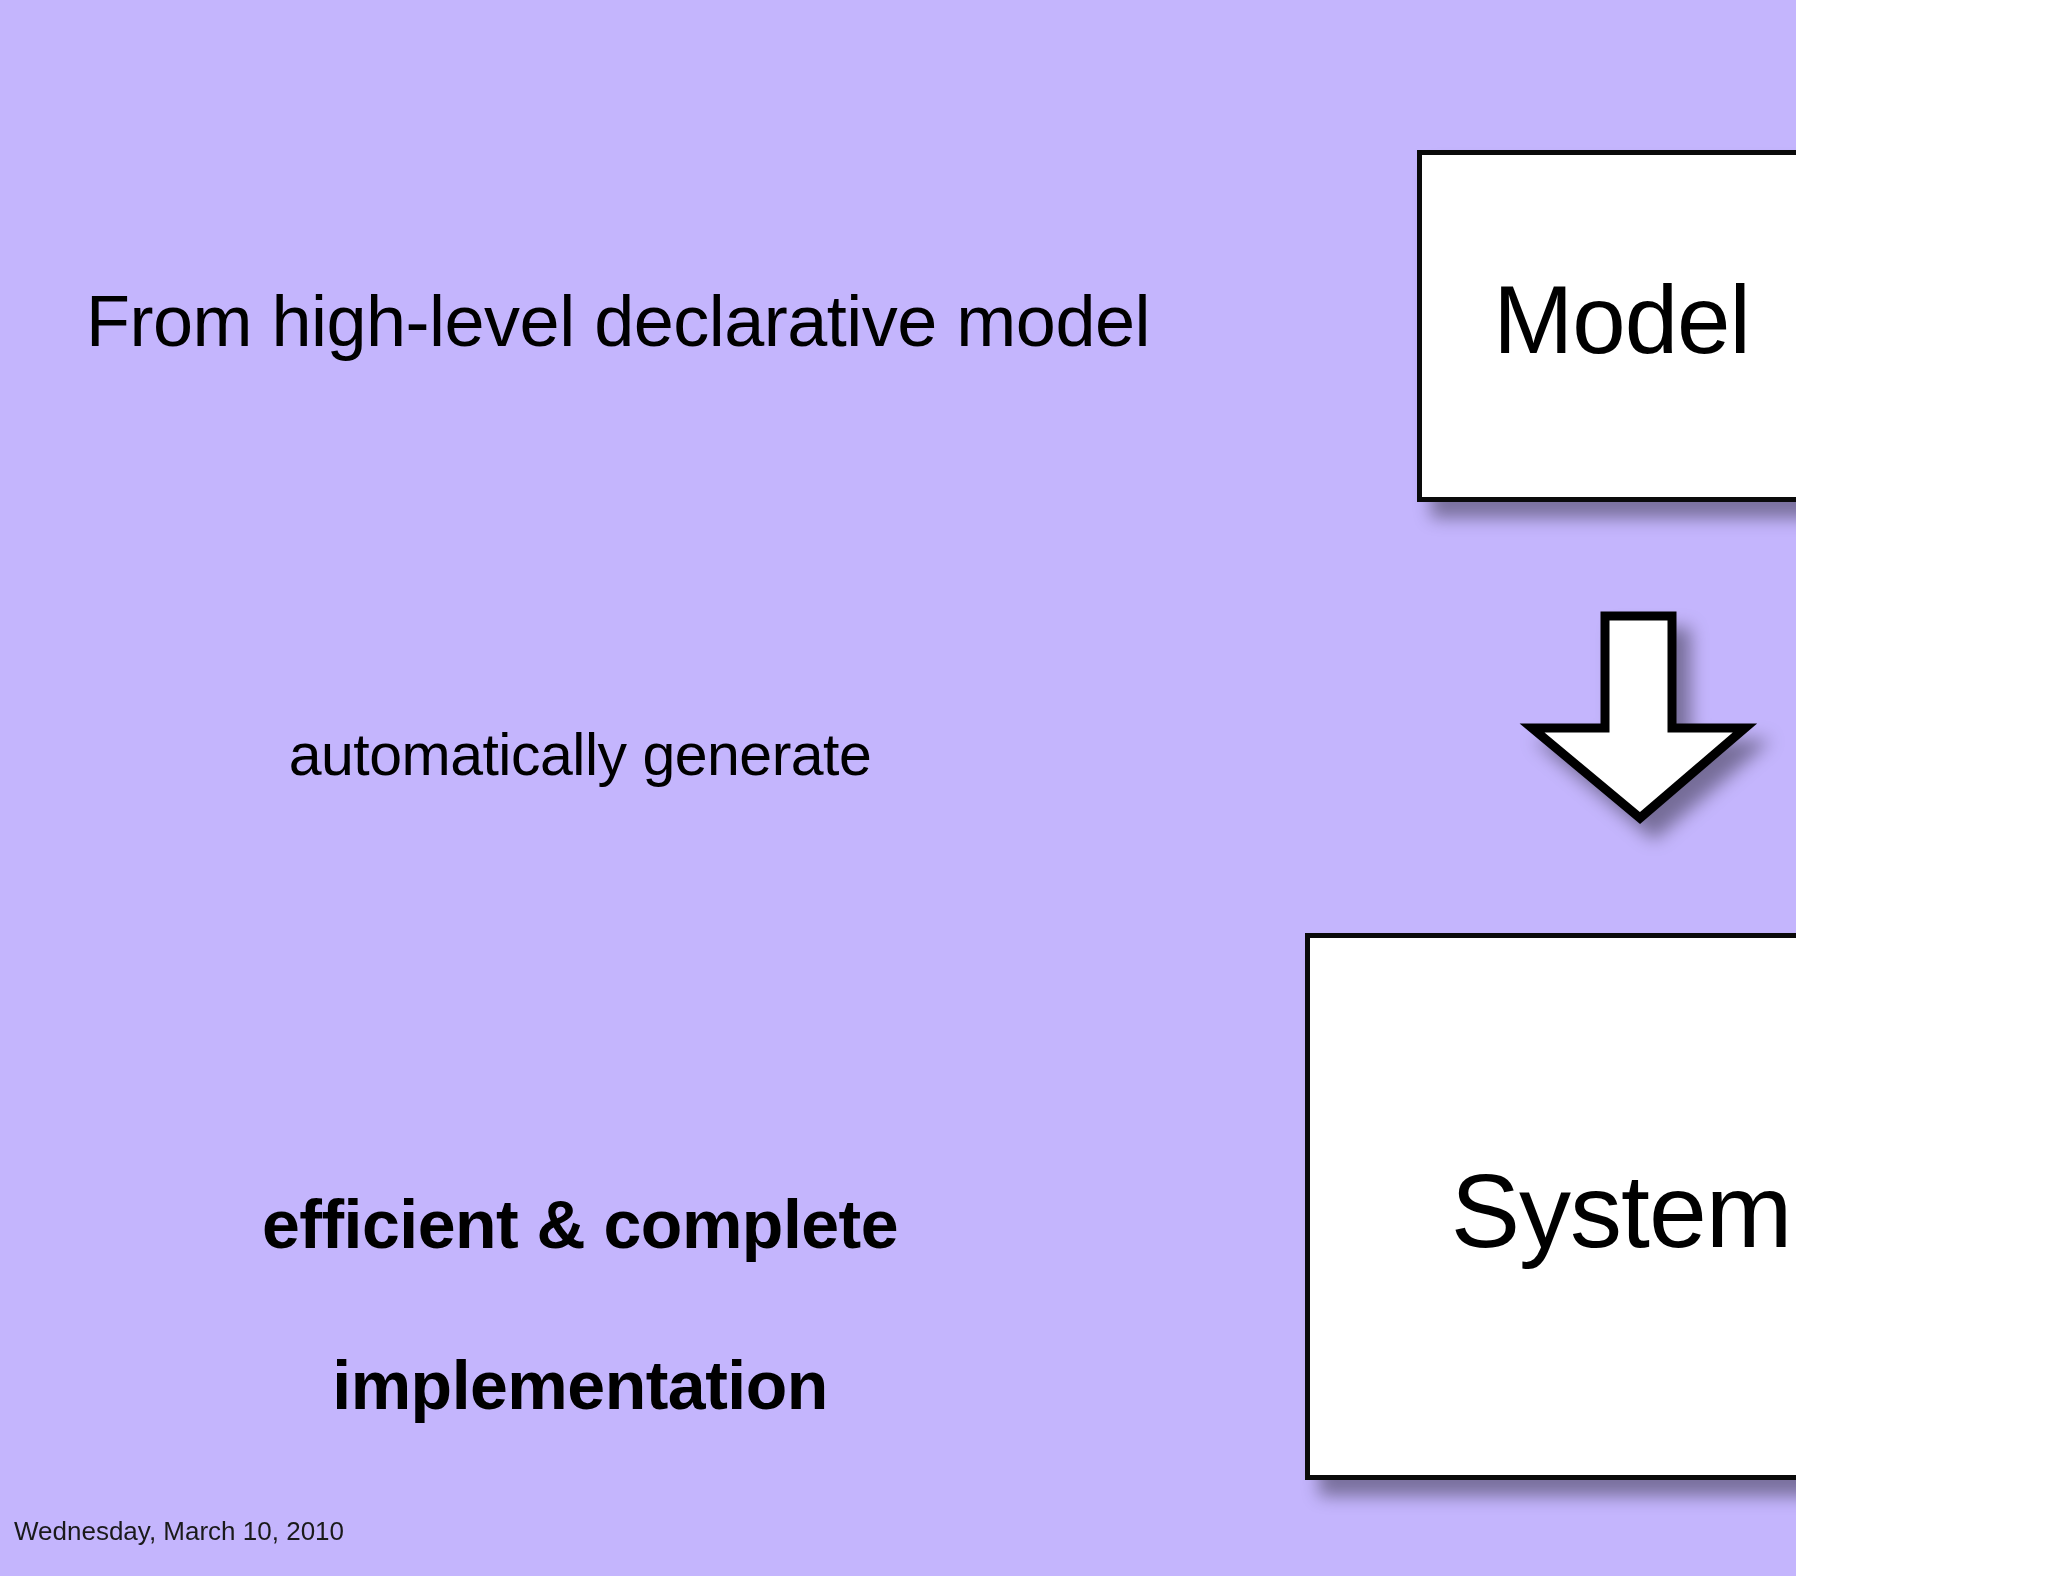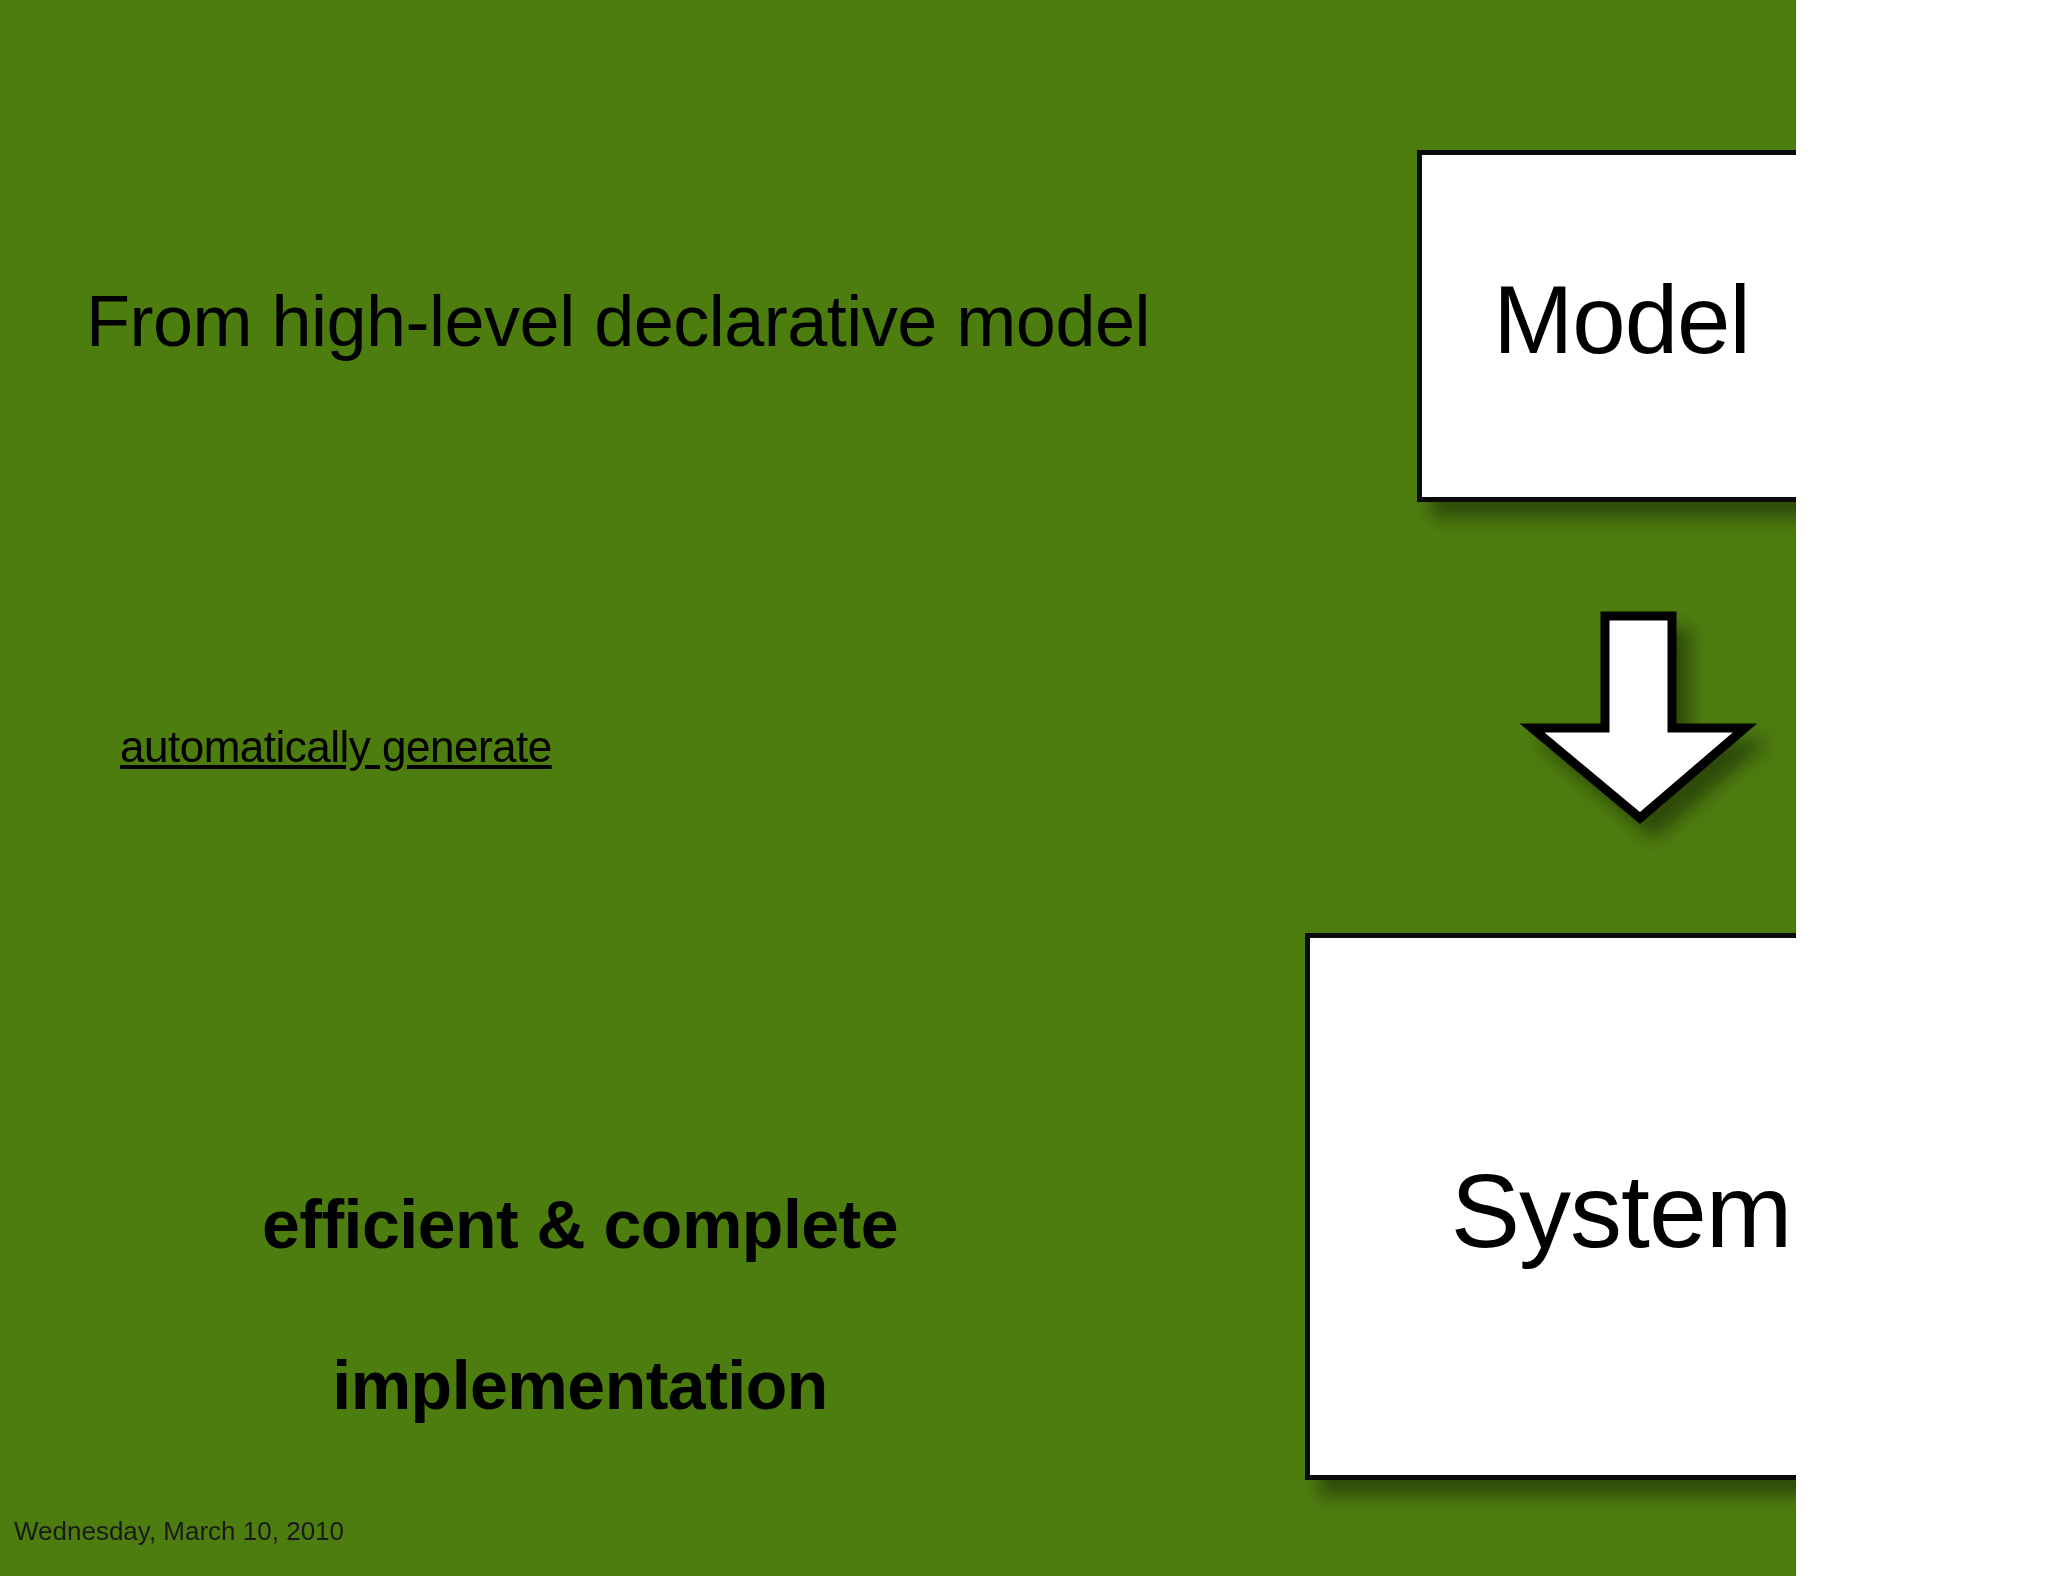--- a/index.html
+++ b/index.html
@@ -10,21 +10,21 @@
   }
   body {
     font-family: "Liberation Sans", sans-serif;
     -webkit-font-smoothing: antialiased;
   }
 
   .slide {
     position: relative;
     width: 1796px;
     height: 1576px;
-    background: #4d7c0f;
+    background: #c4b5fd;
     overflow: hidden;
   }
 
   
   .caption {
     position: absolute;
     color: #000000;
     font-family: "Liberation Sans", sans-serif;
     font-weight: 400;
     letter-spacing: -0.5px;
@@ -36,23 +36,22 @@
     left: 86px;
     top: 281px;
     font-size: 72px;
     text-align: left;
   }
 
   .caption-2 {
     left: 120px;
     top: 722px;
     width: 920px;
-    font-size: 44px;
-    text-align: left;
-    text-decoration: underline;
+    font-size: 59px;
+    text-align: center;
   }
 
   .caption-3 {
     left: 120px;
     top: 1104px;
     width: 920px;
     font-size: 68px;
     text-align: center;
     line-height: 1.18;
     font-weight: bold;

